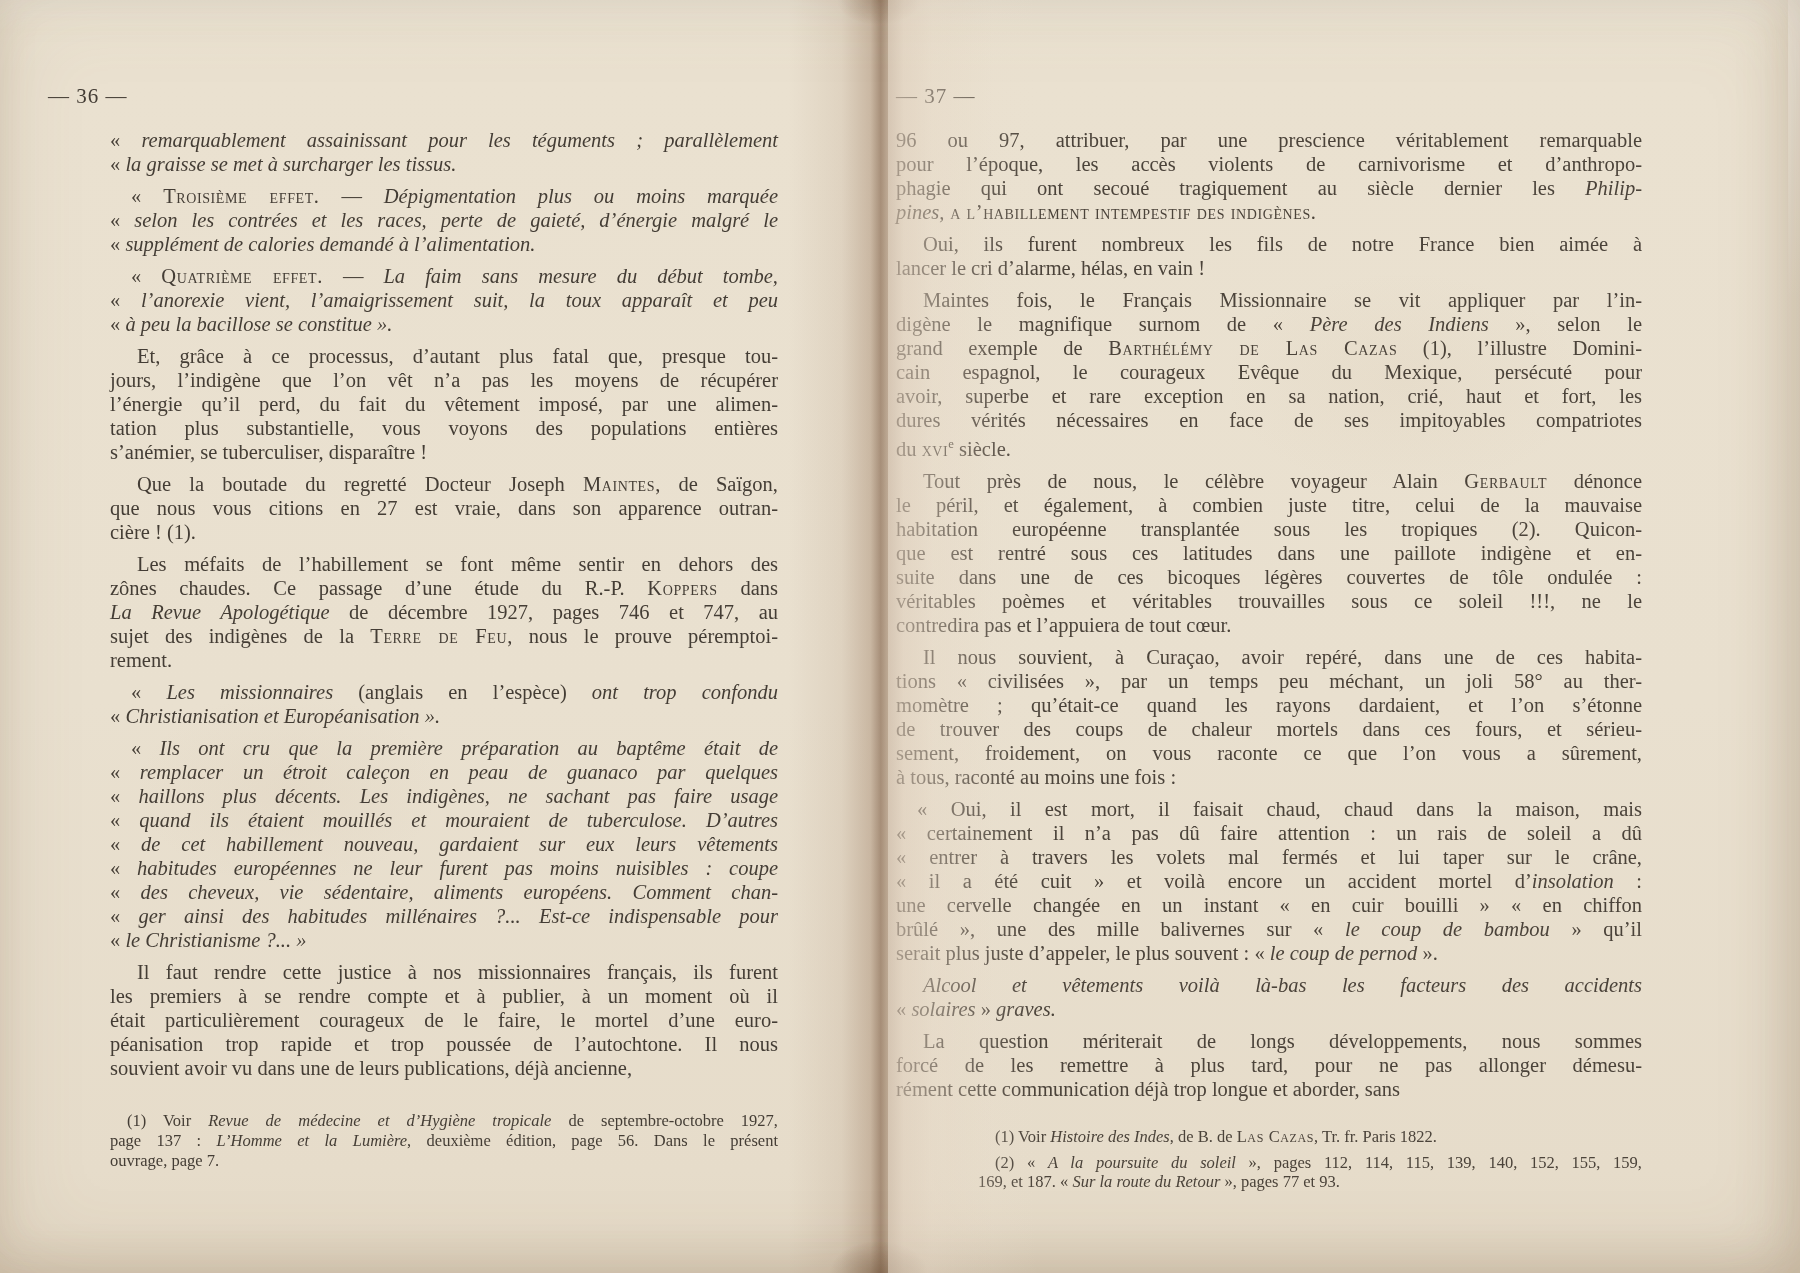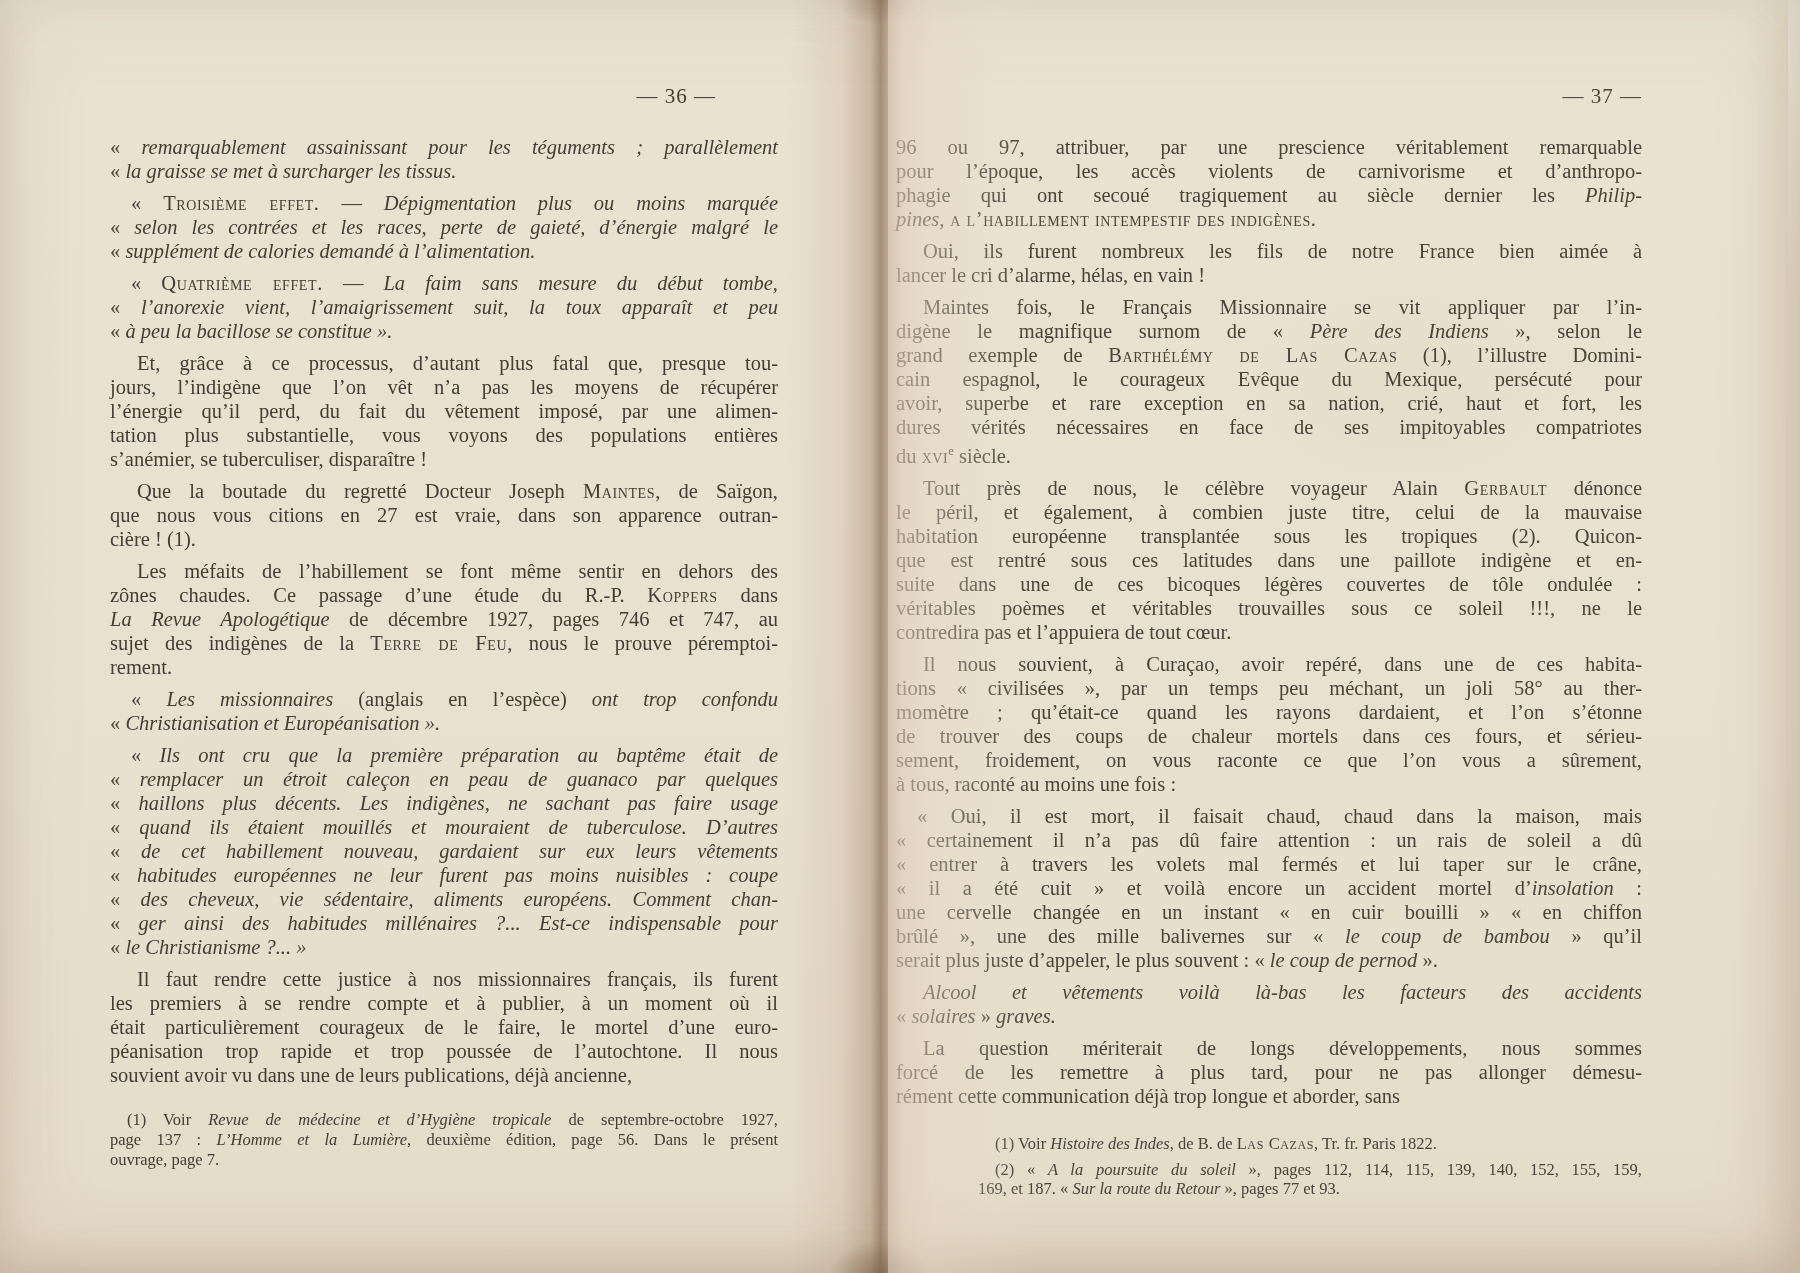--- a/index.html
+++ b/index.html
@@ -44,39 +44,39 @@
   .vignette {
     position: absolute; inset: 0; z-index: 2; pointer-events: none;
     box-shadow: inset 0 0 90px rgba(125,98,70,0.14), inset -22px 0 48px rgba(125,95,68,0.12), inset 0 -14px 40px rgba(125,95,68,0.10);
   }
 
   .page { position: absolute; top: 84px; z-index: 1; }
   .page-left  { left: 110px; width: 668px; color: #443d35; }
   .page-right { left: 896px; width: 746px; color: #4b433a; }
 
   .page-number {
-    font-size: 21px; line-height: 24px; text-align: right; letter-spacing: 1px;
+    font-size: 21px; line-height: 24px; text-align: left; letter-spacing: 1px;
   }
   .page-left .page-number { transform: translateX(-62px); }
 
-  .page-body { margin-top: 27px; font-size: 20.5px; line-height: 24px; }
+  .page-body { margin-top: 20px; font-size: 20.5px; line-height: 24px; }
 
   .para { margin-top: 8px; }
   .para:first-child { margin-top: 0; }
   .line { text-align: justify; text-align-last: justify; white-space: normal; }
   .line.end { text-align-last: left; }
   .para.t-p > .line:first-child { text-indent: 27px; }
   .para.t-q > .line:first-child { text-indent: 21px; }
 
   .s-n { font-style: normal; }
   .s-i { font-style: italic; }
   .s-sc { font-variant: small-caps; letter-spacing: 0.6px; }
   .s-sup { font-size: 0.62em; vertical-align: super; }
 
-  .footnotes { margin-top: 23px; font-size: 16.5px; line-height: 19.8px; }
+  .footnotes { margin-top: 31px; font-size: 16.5px; line-height: 19.8px; }
   .page-right .footnotes { margin-left: 82px; margin-top: 26px; }
   .footnote { margin-top: 6px; }
   .footnote:first-child { margin-top: 0; }
   .footnote > .line:first-child { text-indent: 17px; }
 </style>
 </head>
 <body>
 
 <div class="scan">
 

